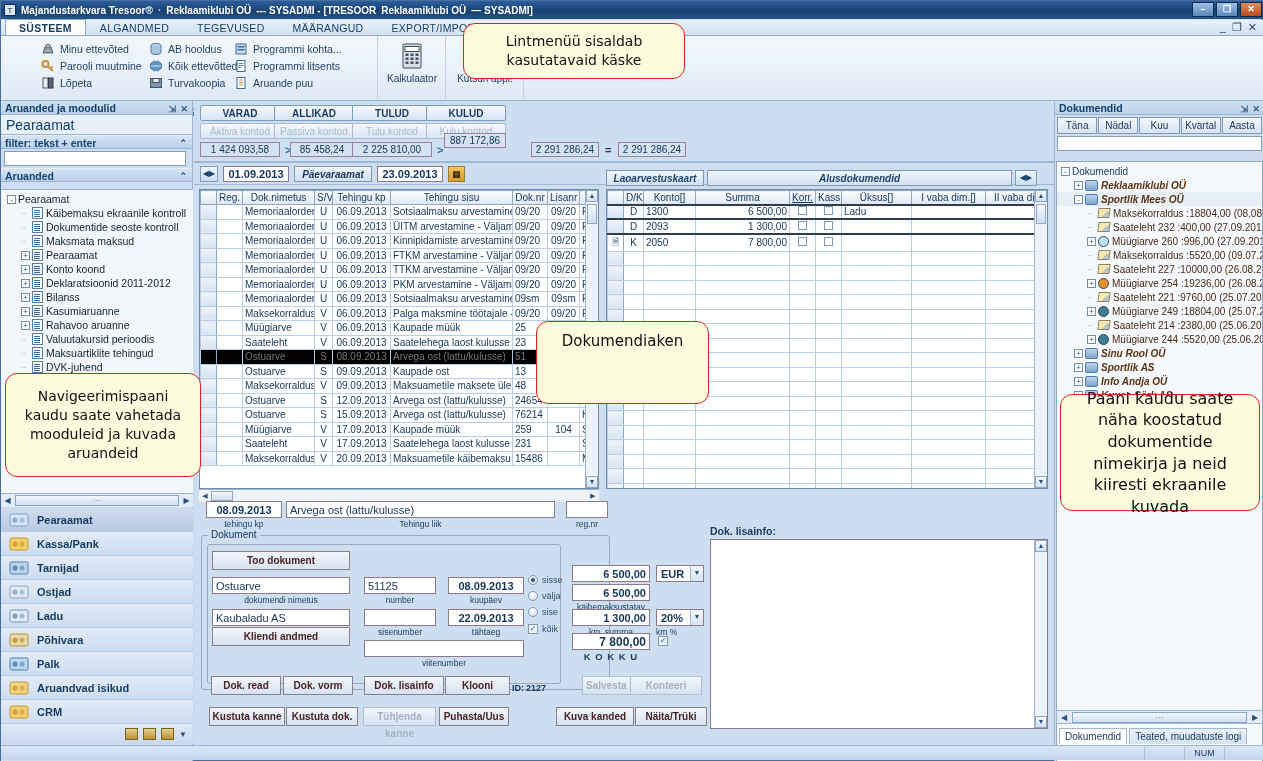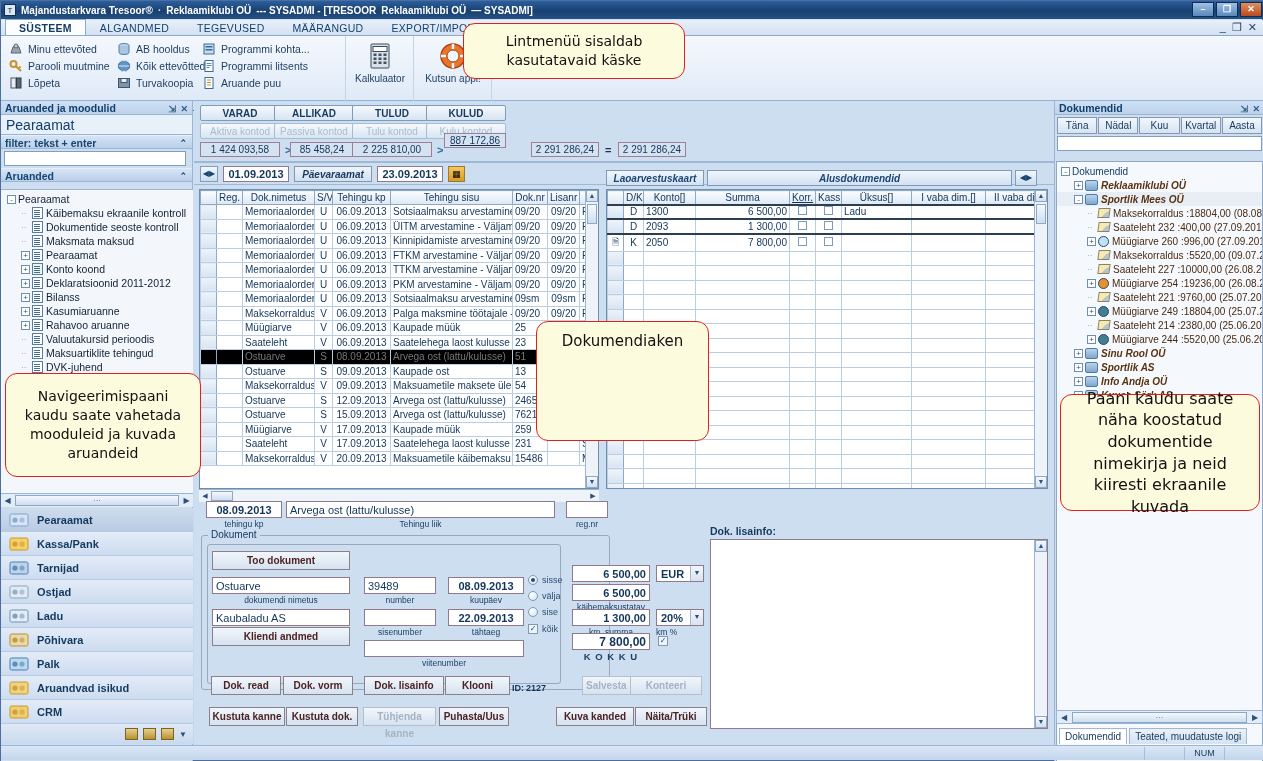--- a/index.html
+++ b/index.html
@@ -61,21 +61,21 @@
   .rtab.active {
     background: #fbfdff; border-color: #8aabcd; color: #14395f; font-weight: bold;
   }
 
   
   .ribbon {
     position: absolute; left: 0; top: 35px; width: 1263px; height: 65px;
     background: linear-gradient(#f4f8fd, #dfeaf7);
     border-bottom: 1px solid #94b3d3;
   }
-  .rgroup { position: absolute; top: 0; height: 83px; border-right: 1px solid #c3d4e6; }
+  .rgroup { position: absolute; top: 0; height: 83px; border-right: 1px solid #c3d4e6; margin-left: 32px; }
   .rgroup .glabel {
     position: absolute; bottom: 1px; width: 100%; text-align: center;
     font-size: 10px; color: #2a4e76;
   }
   .ritem {
     display: flex; align-items: center; gap: 5px; height: 17px;
     padding-left: 8px; font-size: 10.5px; color: #1d3c5f; white-space: nowrap;
   }
   .micon { width: 14px; height: 14px; flex: none; position: relative; }
 
@@ -750,21 +750,21 @@
       <div class="statcol" style="left:158px;">
         <div class="statbtn">TULUD</div>
         <div class="statbtn sub">Tulu kontod</div>
         <div class="valbox" style="margin-top:3px;">2 225 810,00</div>
       </div>
       <div class="gt" style="left:243px;top:43px;">&gt;</div>
       <div class="statcol" style="left:232px;">
         <div class="statbtn">KULUD</div>
         <div class="statbtn sub">Kulu kontod</div>
       </div>
-      <div class="valbox" style="position:absolute;left:250px;top:32px;width:62px;text-decoration:underline;">887 172,86</div>
+      <div class="valbox" style="position:absolute;left:250px;top:32px;width:62px;">887 172,86</div>
 
       <div class="valbox" style="position:absolute;left:337px;top:41px;width:68px;">2 291 286,24</div>
       <div class="gt" style="left:411px;top:43px;color:#12355a;">=</div>
       <div class="valbox" style="position:absolute;left:424px;top:41px;width:68px;">2 291 286,24</div>
     </div>
 
     <div class="toolbar2">
       <span class="navbtn">◀▶</span>
       <span class="datebox">01.09.2013</span>
       <span class="titlebtn">Päevaraamat</span>
@@ -921,21 +921,21 @@
                 <td class="ctr"></td>
                 <td class=""></td>
               </tr>
               <tr>
                 <td class="rowhdr"></td>
                 <td class=""></td>
                 <td class="">Maksekorraldus</td>
                 <td class="ctr">V</td>
                 <td class="ctr">09.09.2013</td>
                 <td class="">Maksuametile maksete üle kan</td>
-                <td class="">54</td>
+                <td class="">48</td>
                 <td class="ctr"></td>
                 <td class=""></td>
               </tr>
               <tr>
                 <td class="rowhdr"></td>
                 <td class=""></td>
                 <td class="">Ostuarve</td>
                 <td class="ctr">S</td>
                 <td class="ctr">12.09.2013</td>
                 <td class="">Arvega ost (lattu/kulusse)</td>
@@ -1270,21 +1270,21 @@
       <div class="grpbox" style="left:7px;top:36px;width:409px;height:155px;">
         <span class="grptitle">Dokument</span>
       </div>
       <div class="grpbox" style="left:13px;top:45px;width:354px;height:140px;"></div>
 
       <div class="btn" style="position:absolute;left:18px;top:52px;width:138px;">Too dokument</div>
 
       <div class="fld" style="position:absolute;left:18px;top:78px;width:138px;">Ostuarve</div>
       <div class="flbl" style="position:absolute;left:18px;top:96px;width:138px;">dokumendi nimetus</div>
 
-      <div class="fld" style="position:absolute;left:170px;top:78px;width:72px;">39489</div>
+      <div class="fld" style="position:absolute;left:170px;top:78px;width:72px;">51125</div>
       <div class="flbl" style="position:absolute;left:170px;top:96px;width:72px;">number</div>
 
       <div class="fld c" style="position:absolute;left:254px;top:78px;width:76px;">08.09.2013</div>
       <div class="flbl" style="position:absolute;left:254px;top:96px;width:76px;">kuupäev</div>
 
       <div class="fld" style="position:absolute;left:18px;top:110px;width:138px;">Kaubaladu AS</div>
       <div class="btn" style="position:absolute;left:18px;top:128px;width:138px;">Kliendi andmed</div>
 
       <div class="fld" style="position:absolute;left:170px;top:110px;width:72px;"></div>
       <div class="flbl" style="position:absolute;left:170px;top:128px;width:72px;">sisenumber</div>
@@ -1476,16 +1476,16 @@
   </div>
 
   <div class="statusbar">
     <span class="sb-cell"></span>
     <span class="sb-cell">NUM</span>
     <span class="sb-cell"></span>
   </div>
 
   <div class="callout" style="left:462px;top:22px;width:222px;height:56px;font-size:14px;">Lintmenüü sisaldab kasutatavaid käske</div>
   <div class="callout" style="left:4px;top:372px;width:196px;height:104px;font-size:14px;">Navigeerimispaani kaudu saate vahetada mooduleid ja  kuvada aruandeid</div>
-  <div class="callout" style="left:535px;top:320px;width:173px;height:120px;font-size:15px;align-items:flex-start;padding-top:9px;">Dokumendiaken</div>
+  <div class="callout" style="left:535px;top:320px;width:173px;height:83px;font-size:15px;align-items:flex-start;padding-top:9px;">Dokumendiaken</div>
   <div class="callout" style="left:1059px;top:393px;width:200px;height:117px;font-size:16px;">Paani kaudu saate näha koostatud dokumentide nimekirja ja neid kiiresti ekraanile kuvada</div>
 
 </div>
 
 </body></html>

